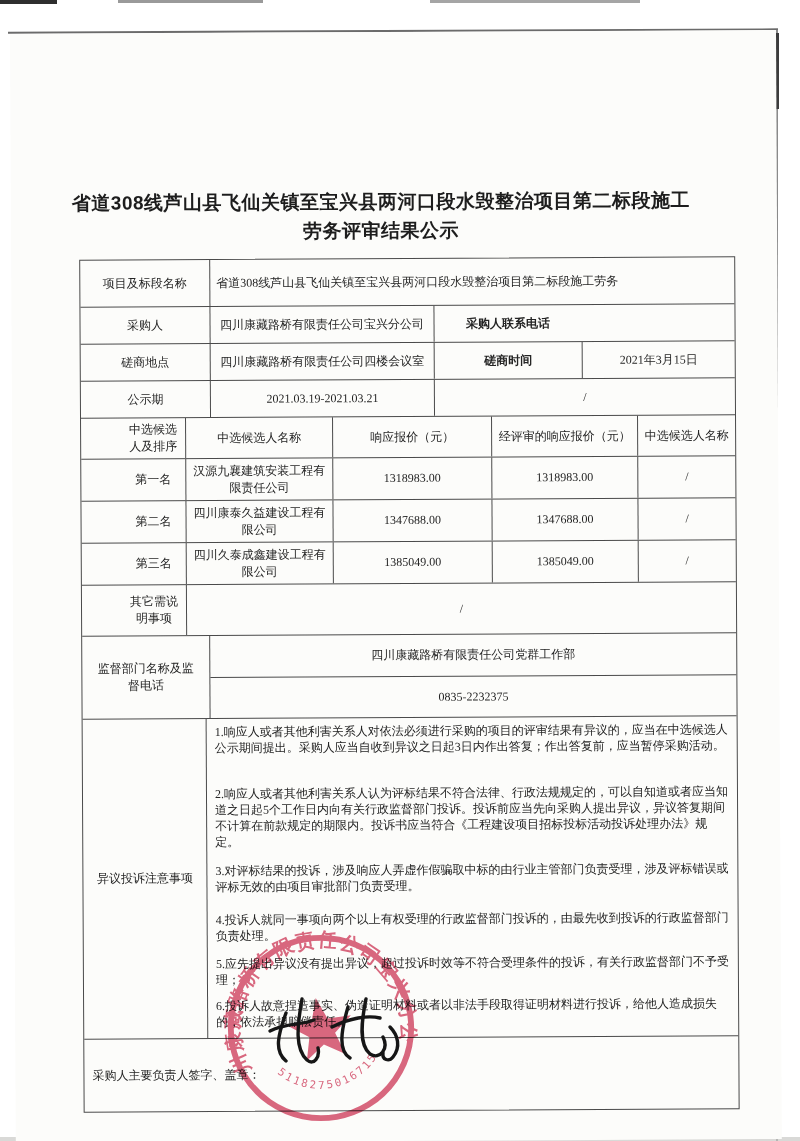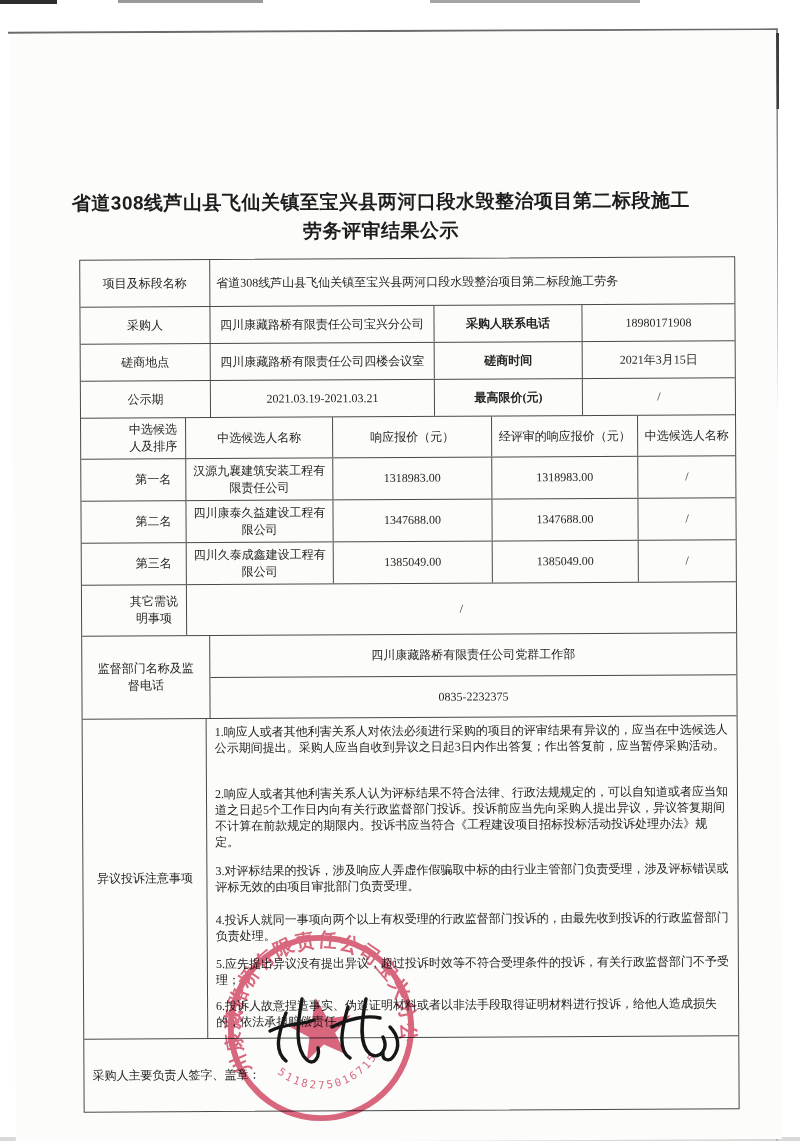--- a/index.html
+++ b/index.html
@@ -84,34 +84,32 @@
 
       <div class="tr h47">
         <div class="td w129">项目及标段名称</div>
         <div class="td grow left">省道308线芦山县飞仙关镇至宝兴县两河口段水毁整治项目第二标段施工劳务</div>
       </div>
 
       <div class="tr h37">
         <div class="td w129">采购人</div>
         <div class="td w224">四川康藏路桥有限责任公司宝兴分公司</div>
         <div class="td w148">采购人联系电话</div>
-        <div class="td grow">18980171908</div>
       </div>
 
       <div class="tr h37">
         <div class="td w129">磋商地点</div>
         <div class="td w224">四川康藏路桥有限责任公司四楼会议室</div>
         <div class="td w148">磋商时间</div>
         <div class="td grow">2021年3月15日</div>
       </div>
 
       <div class="tr h37">
         <div class="td w129">公示期</div>
         <div class="td w224">2021.03.19-2021.03.21</div>
-        <div class="td w148">最高限价(元)</div>
         <div class="td grow">/</div>
       </div>
 
       <div class="tr h39">
         <div class="td w64">中选候选人及排序</div>
         <div class="td w131">中选候选人名称</div>
         <div class="td w159">响应报价（元）</div>
         <div class="td w146">经评审的响应报价（元）</div>
         <div class="td grow">中选候选人名称</div>
       </div>

